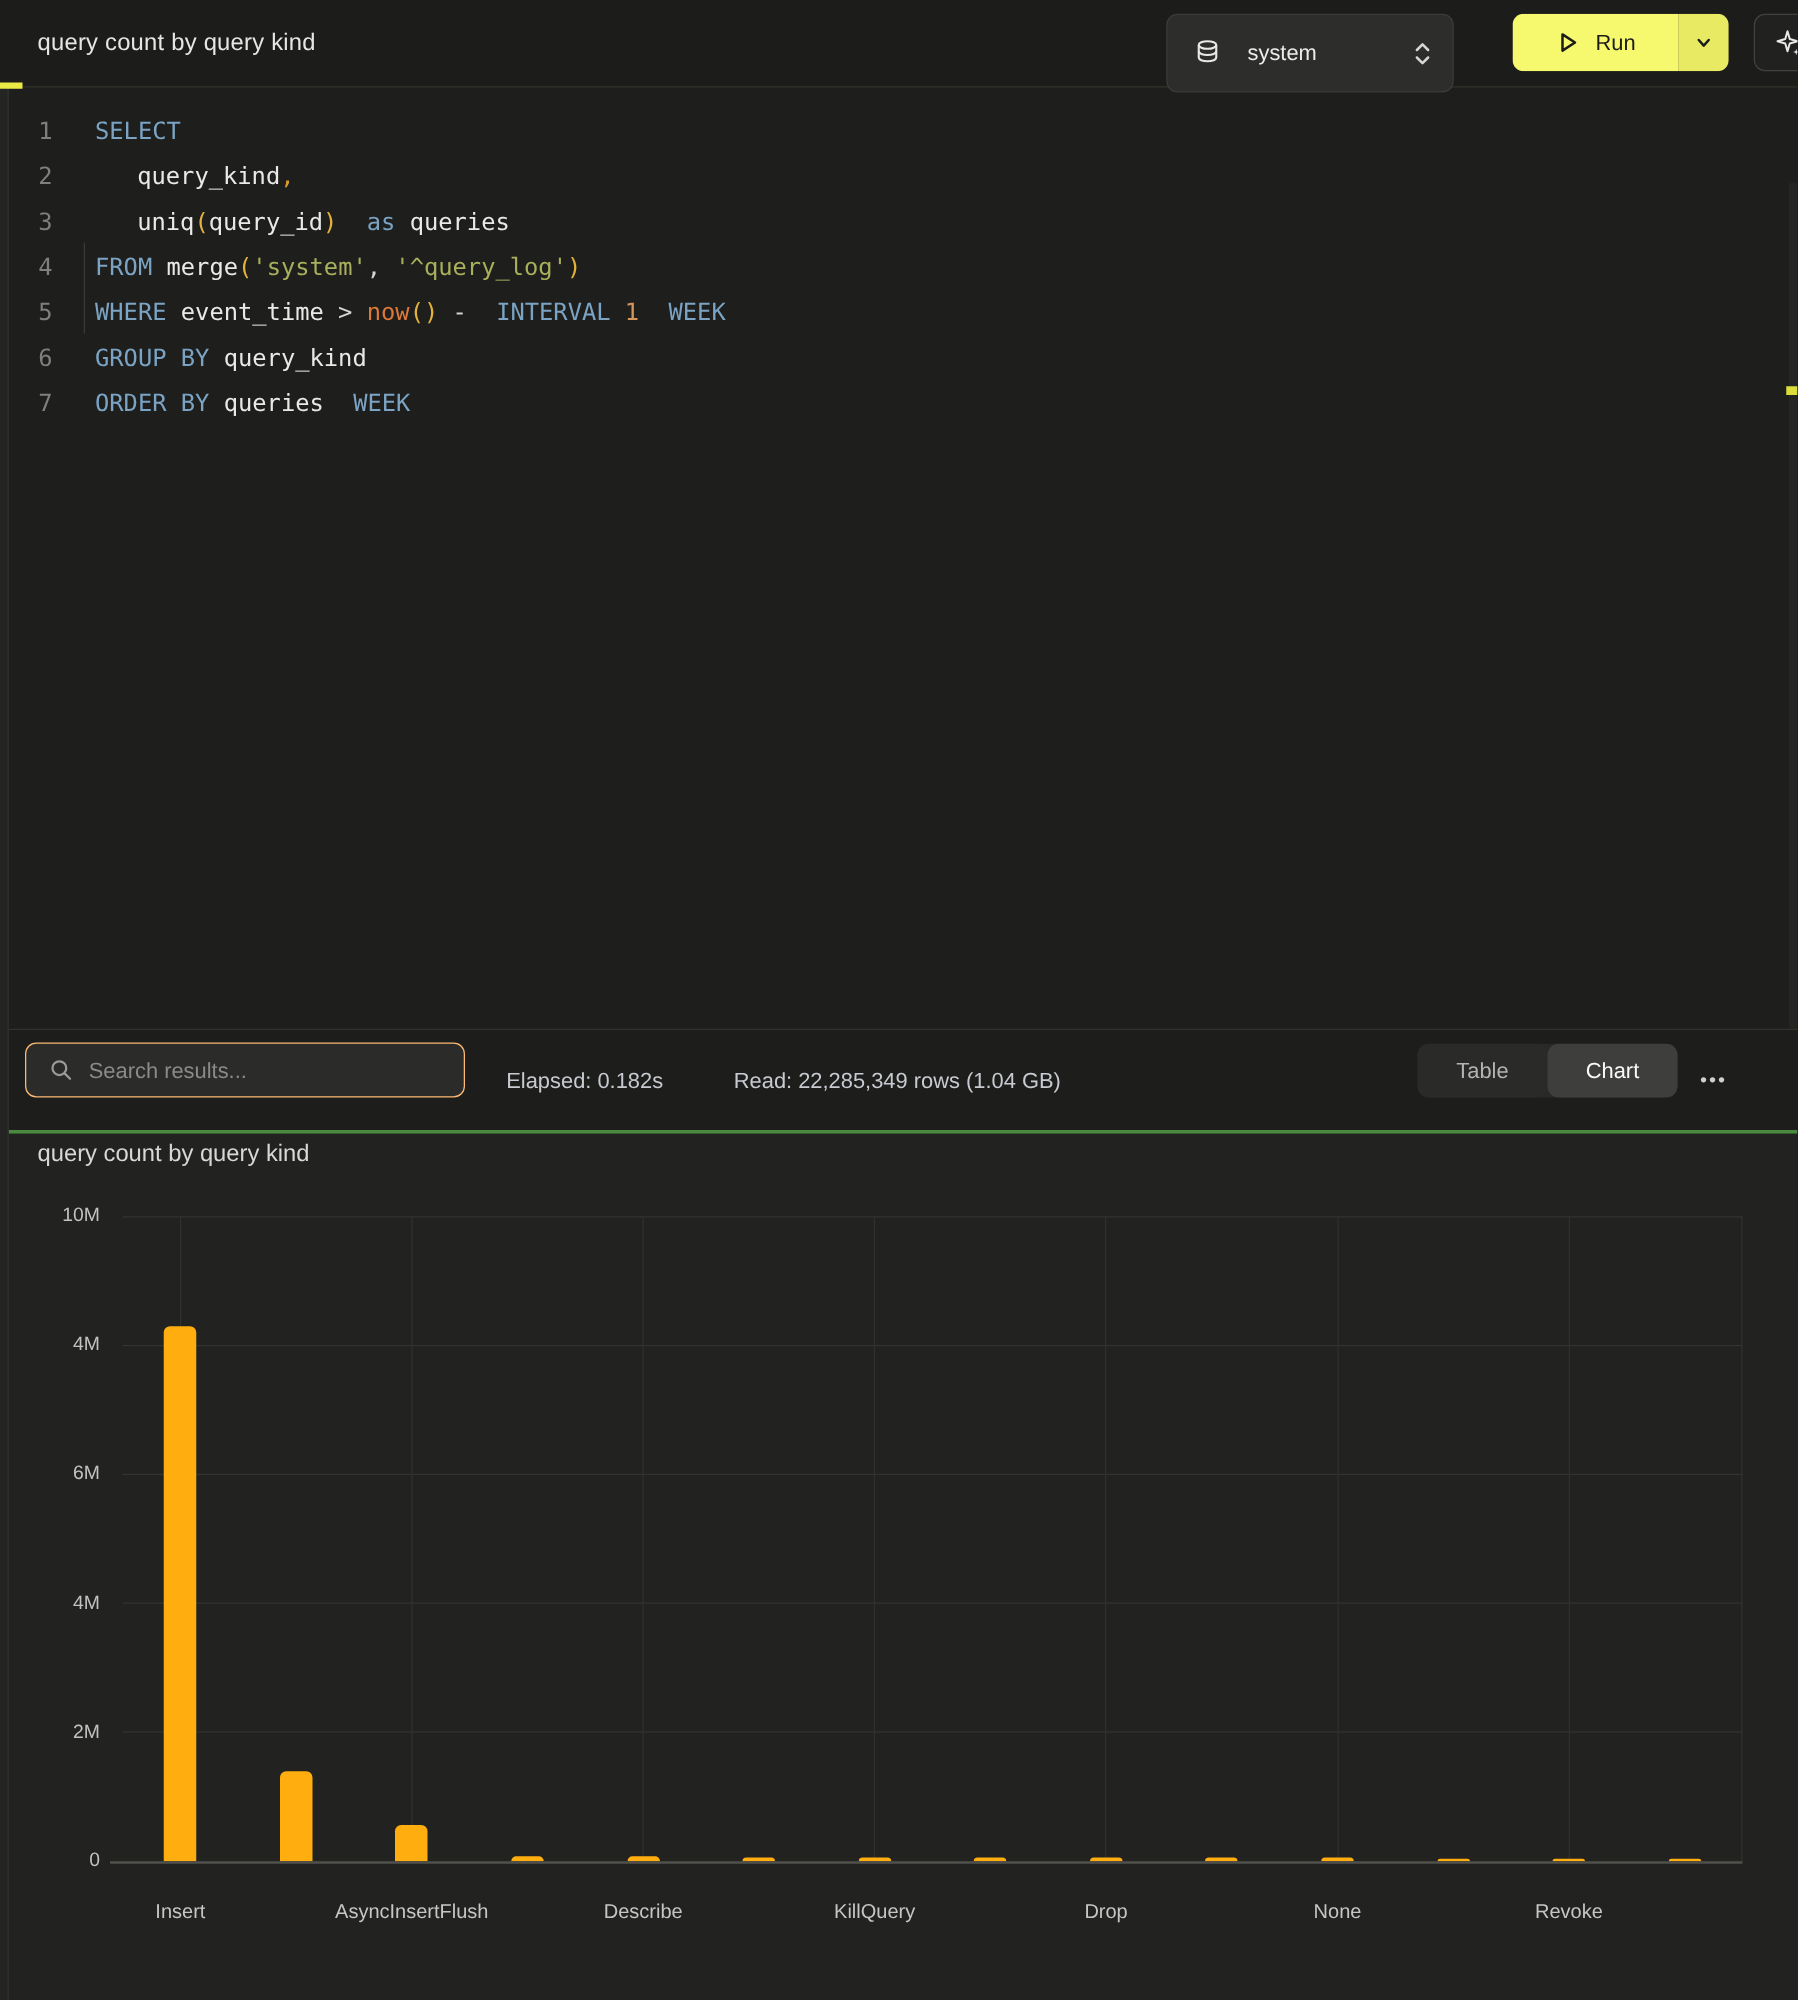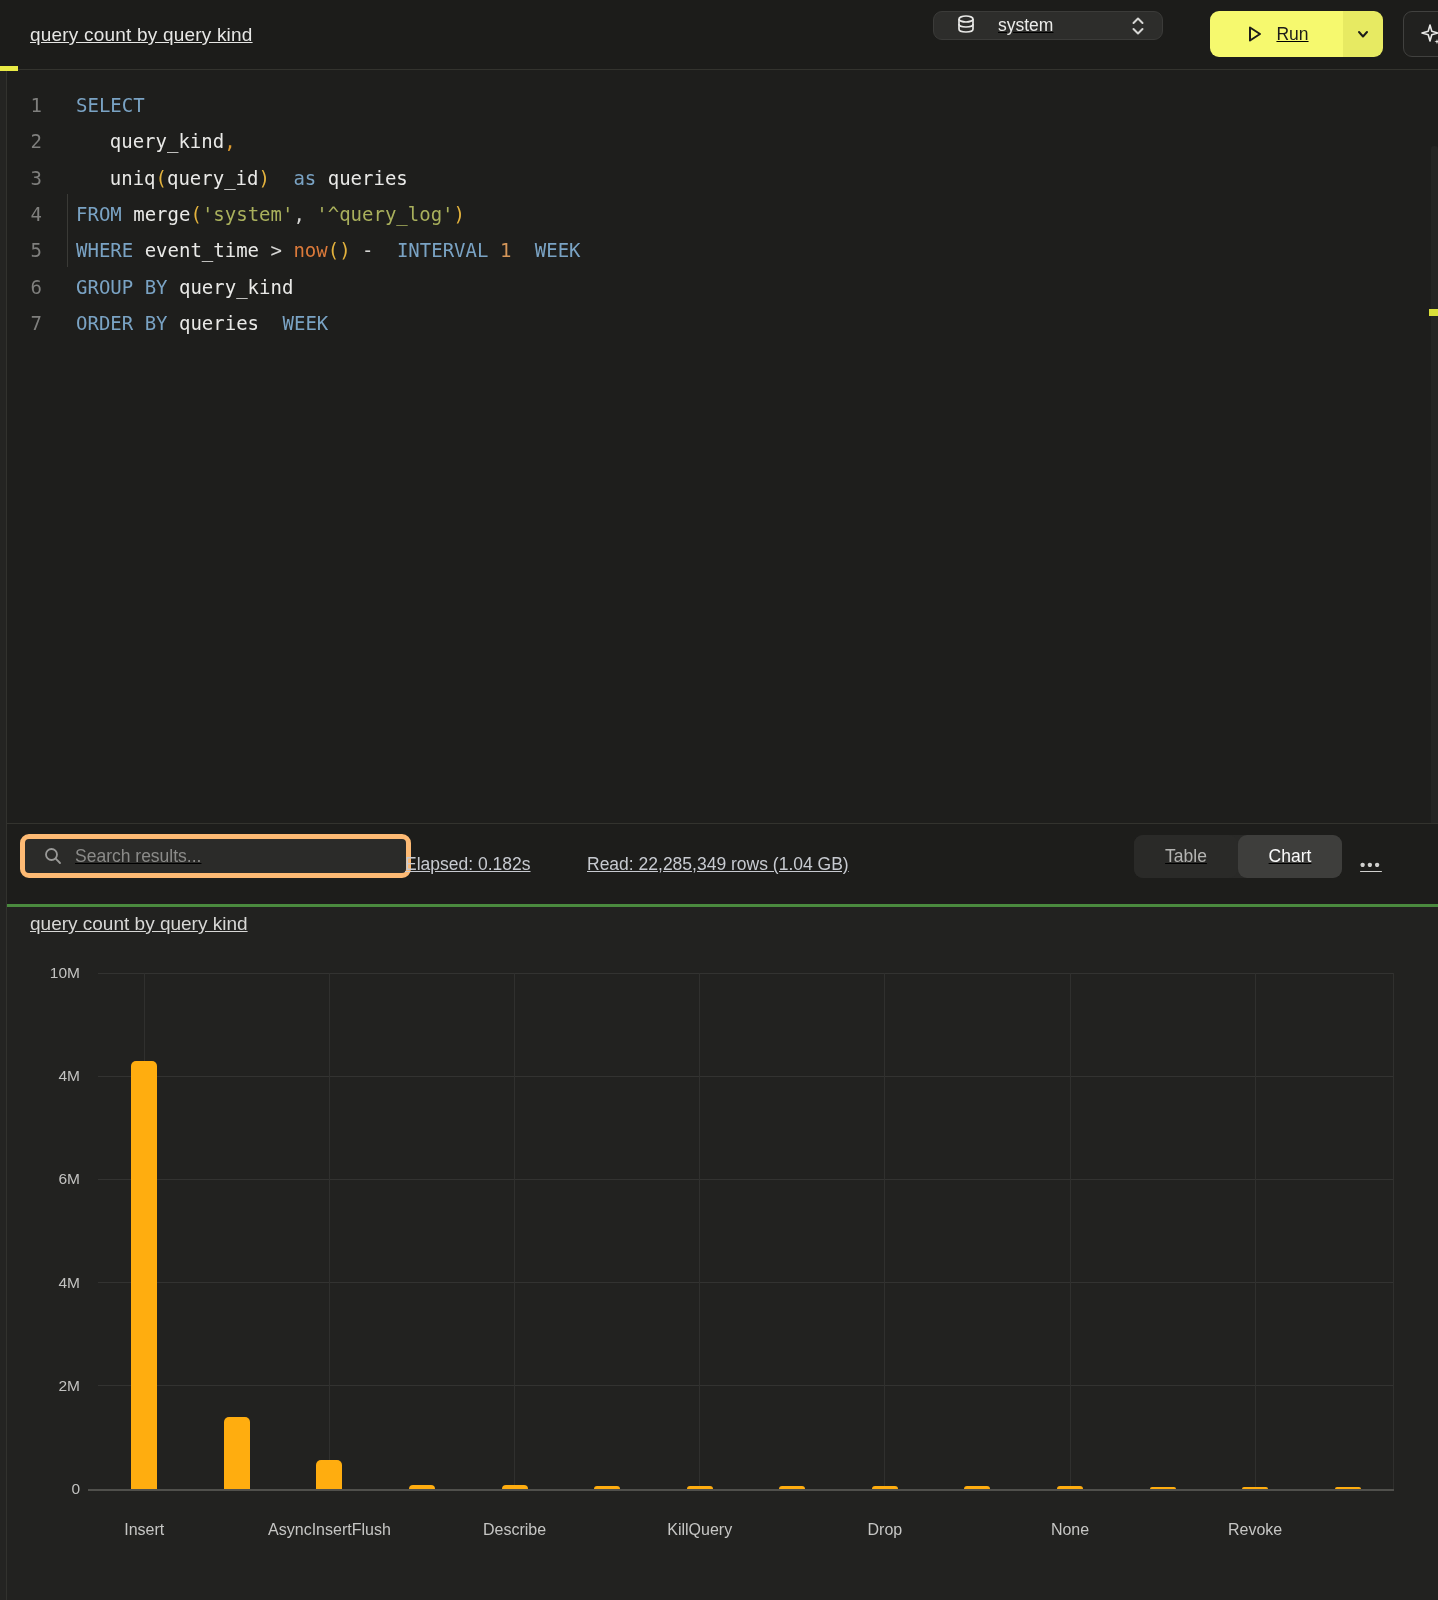--- a/index.html
+++ b/index.html
@@ -1,25 +1,25 @@
 <!DOCTYPE html>
 <html><head>
 <meta charset="utf-8">
 <style>
   * { margin:0; padding:0; box-sizing:border-box; }
   html,body { width:1438px; height:1600px; background:#1e1e1c; overflow:hidden;
               font-family:"Liberation Sans", sans-serif; position:relative; }
-  .abs { position:absolute;text-decoration:underline; }
+  .abs { position:absolute; }
 
   
   #topbar { left:0; top:0; width:1438px; height:70px; background:#1c1c1a;
             border-bottom:1px solid #33332e; z-index:4; }
   #page-title { left:30px; top:0; height:70px; line-height:70px; color:#e6e6e4;
                 font-size:19px; letter-spacing:.2px; }
-  #db-select { left:933px; top:11px; width:230px; height:29px; background:#2d2d2b;
+  #db-select { left:933px; top:11px; width:230px; height:63px; background:#2d2d2b;
                border:1px solid #3b3b39; border-radius:9px; display:flex;
                align-items:center; cursor:pointer; }
   #db-select .dbicon { margin-left:22px; }
   #db-select .dbname { margin-left:22px; color:#ececea; font-size:17.5px; flex:1; }
   #db-select .updown { margin-right:16px; }
   #run-group { left:1210px; top:11px; width:173px; height:46px; border-radius:9px;
                overflow:hidden; display:flex; }
   #run-main { width:133px; height:46px; background:#f6f96e; display:flex;
               align-items:center; justify-content:center; gap:12px; cursor:pointer; }
   #run-main span { color:#1c1c1a; font-size:17.5px; font-weight:500; }
@@ -47,22 +47,22 @@
                      background:#252523; border-radius:3px; cursor:pointer; }
   #ed-scroll-mark { left:1429px; top:238px; width:9px; height:7px; background:#dade3a; }
 
   
   #left-gutter { left:0; top:70px; width:7px; height:1530px; background:#242422;
                  border-right:1px solid #32322e; z-index:3; }
 
   
   #results-bar { left:0; top:823px; width:1438px; height:81px; background:#1d1d1b;
                  border-top:1px solid #33332e; }
-  #search-box { left:20px; top:10px; width:391px; height:44px; background:#2b2b29;
-                border:5px solid #fdba74; border-radius:9px; display:flex;
+  #search-box { left:20px; top:10px; width:352px; height:44px; background:#2b2b29;
+                border:1px solid #fdba74; border-radius:9px; display:flex;
                 align-items:center; }
   #search-box svg { margin-left:18px; flex:none; }
   #search-input { background:transparent; border:none; outline:none; color:#cfcfcd;
                   font-size:17.5px; margin-left:12px; width:280px;
                   font-family:"Liberation Sans",sans-serif; }
   #search-input::placeholder { color:#8b8b89; }
   .stat { top:0; height:81px; line-height:81px; color:#c7cad0; font-size:17.5px; }
   #stat-elapsed { left:405px; } #stat-read { left:587px; }
   #view-toggle { left:1134px; top:11px; width:208px; height:43px; background:#29292 7;
                  background:#292927; border-radius:9px; display:flex; }

